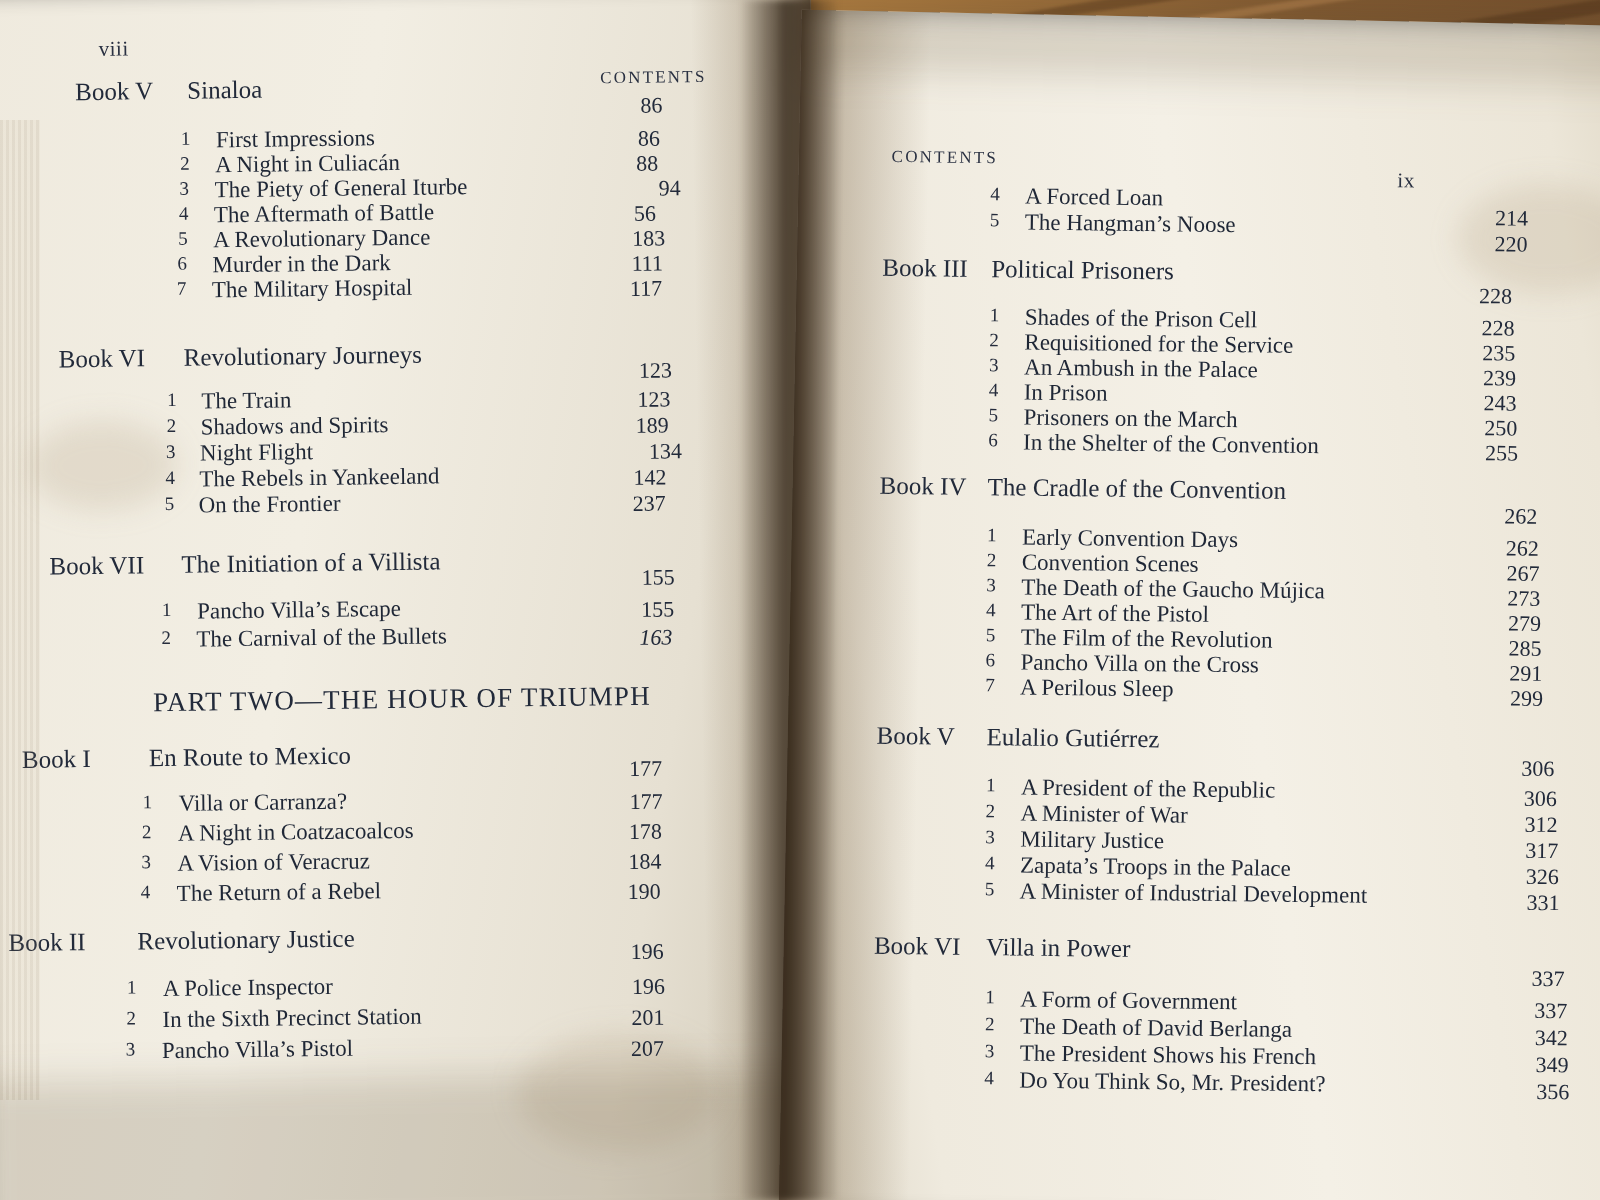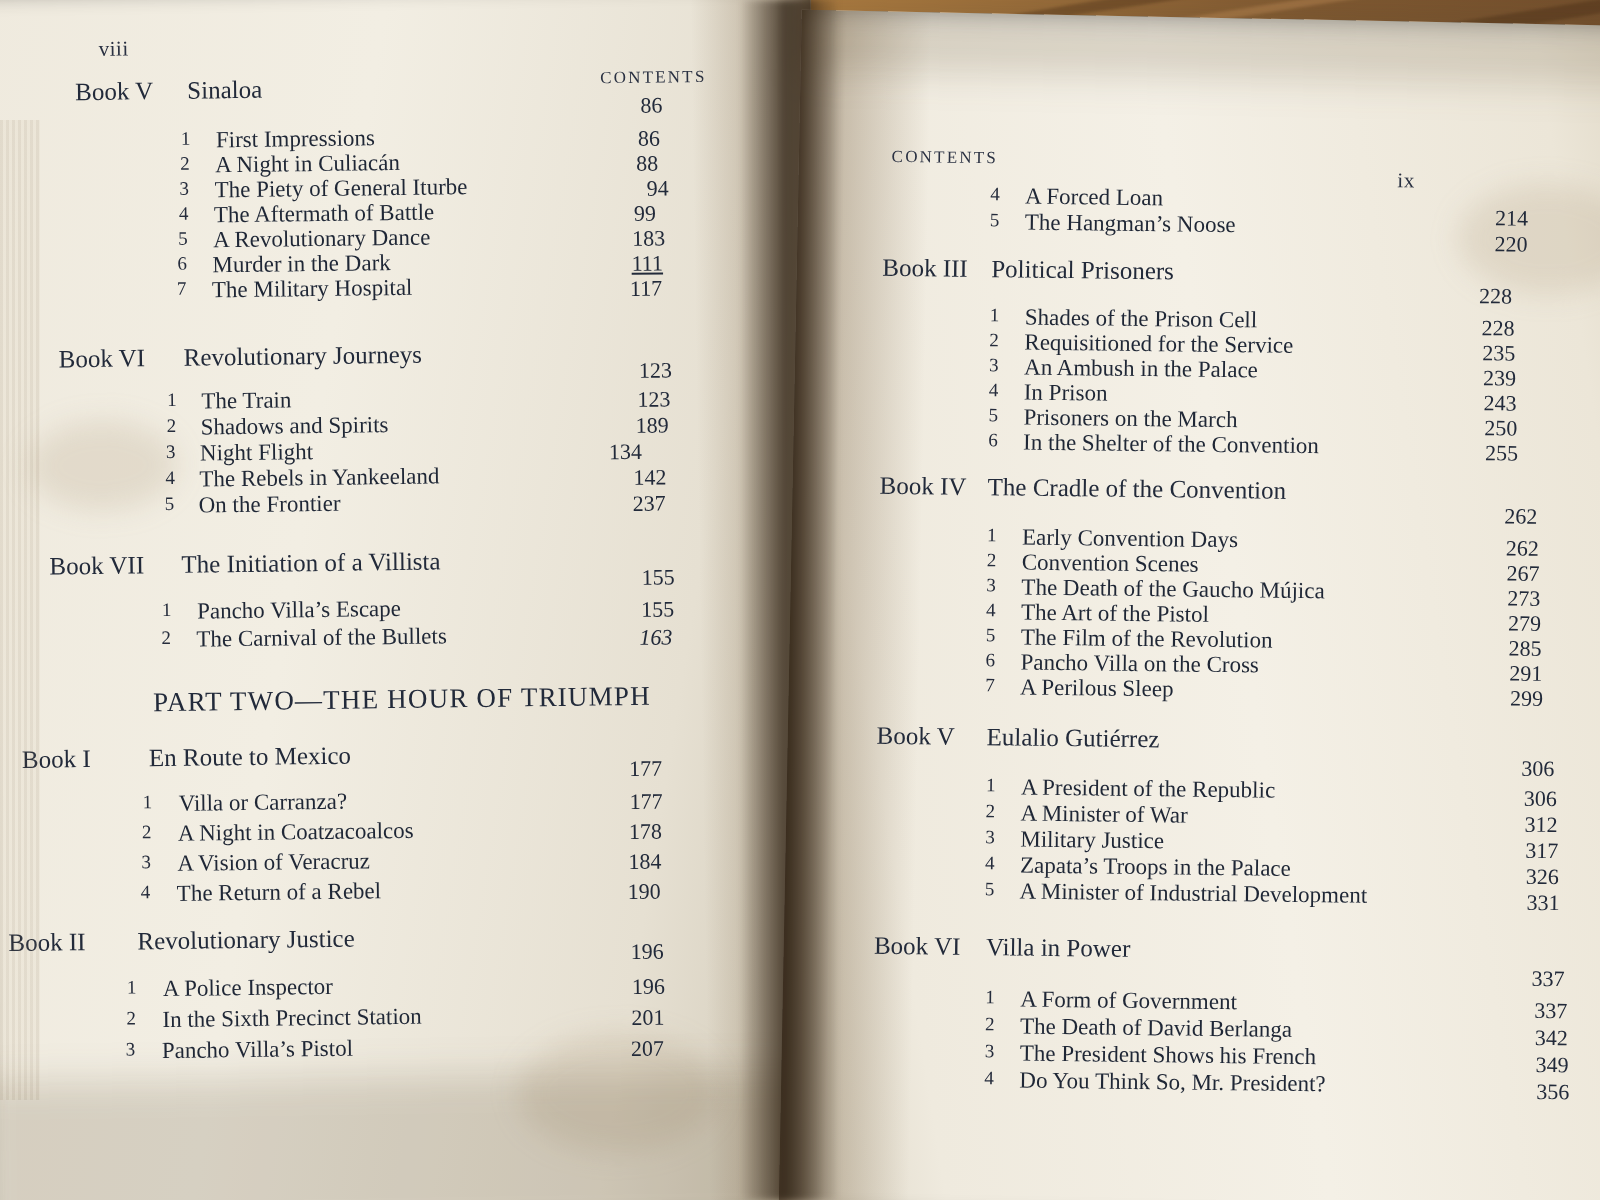--- a/index.html
+++ b/index.html
@@ -201,36 +201,36 @@
             <span class="page-num" style="left:562px; top:4px;">86</span>
           </div>
           <div class="chapter-row" style="height:25px;">
             <span class="ch-num" style="left:104px;">2</span>
             <span class="ch-title" style="left:139px;">A Night in Culiacán</span>
             <span class="page-num" style="left:560px; top:4px;">88</span>
           </div>
           <div class="chapter-row" style="height:25px;">
             <span class="ch-num" style="left:103px;">3</span>
             <span class="ch-title" style="left:138px;">The Piety of General Iturbe</span>
-            <span class="page-num" style="left:570px; top:4px;text-align:right;">94</span>
+            <span class="page-num" style="left:582px; top:4px;text-align:right;">94</span>
           </div>
           <div class="chapter-row" style="height:25px;">
             <span class="ch-num" style="left:102px;">4</span>
             <span class="ch-title" style="left:137px;">The Aftermath of Battle</span>
-            <span class="page-num" style="left:557px; top:4px;">99</span>
+            <span class="page-num" style="left:557px; top:4px;">56</span>
           </div>
           <div class="chapter-row" style="height:25px;">
             <span class="ch-num" style="left:101px;">5</span>
             <span class="ch-title" style="left:136px;">A Revolutionary Dance</span>
             <span class="page-num" style="left:555px; top:4px;">183</span>
           </div>
           <div class="chapter-row" style="height:25px;">
             <span class="ch-num" style="left:100px;">6</span>
             <span class="ch-title" style="left:135px;">Murder in the Dark</span>
-            <span class="page-num" style="left:554px; top:4px;text-decoration:underline;">111</span>
+            <span class="page-num" style="left:554px; top:4px;">111</span>
           </div>
           <div class="chapter-row" style="height:25px;">
             <span class="ch-num" style="left:99px;">7</span>
             <span class="ch-title" style="left:134px;">The Military Hospital</span>
             <span class="page-num" style="left:552px; top:4px;">117</span>
           </div>
         </div>
       </div>
 
       <div class="book-block" style="left:92px; top:355px; width:680px;">
@@ -246,21 +246,21 @@
             <span class="page-num" style="left:578px; top:4px;">123</span>
           </div>
           <div class="chapter-row" style="height:26px;">
             <span class="ch-num" style="left:107px;">2</span>
             <span class="ch-title" style="left:141px;">Shadows and Spirits</span>
             <span class="page-num" style="left:576px; top:4px;">189</span>
           </div>
           <div class="chapter-row" style="height:26px;">
             <span class="ch-num" style="left:106px;">3</span>
             <span class="ch-title" style="left:140px;">Night Flight</span>
-            <span class="page-num" style="left:549px; top:4px;">134</span>
+            <span class="page-num" style="left:589px; top:4px;">134</span>
           </div>
           <div class="chapter-row" style="height:26px;">
             <span class="ch-num" style="left:105px;">4</span>
             <span class="ch-title" style="left:139px;">The Rebels in Yankeeland</span>
             <span class="page-num" style="left:573px; top:4px;">142</span>
           </div>
           <div class="chapter-row" style="height:26px;">
             <span class="ch-num" style="left:104px;">5</span>
             <span class="ch-title" style="left:138px;">On the Frontier</span>
             <span class="page-num" style="left:572px; top:4px;">237</span>

